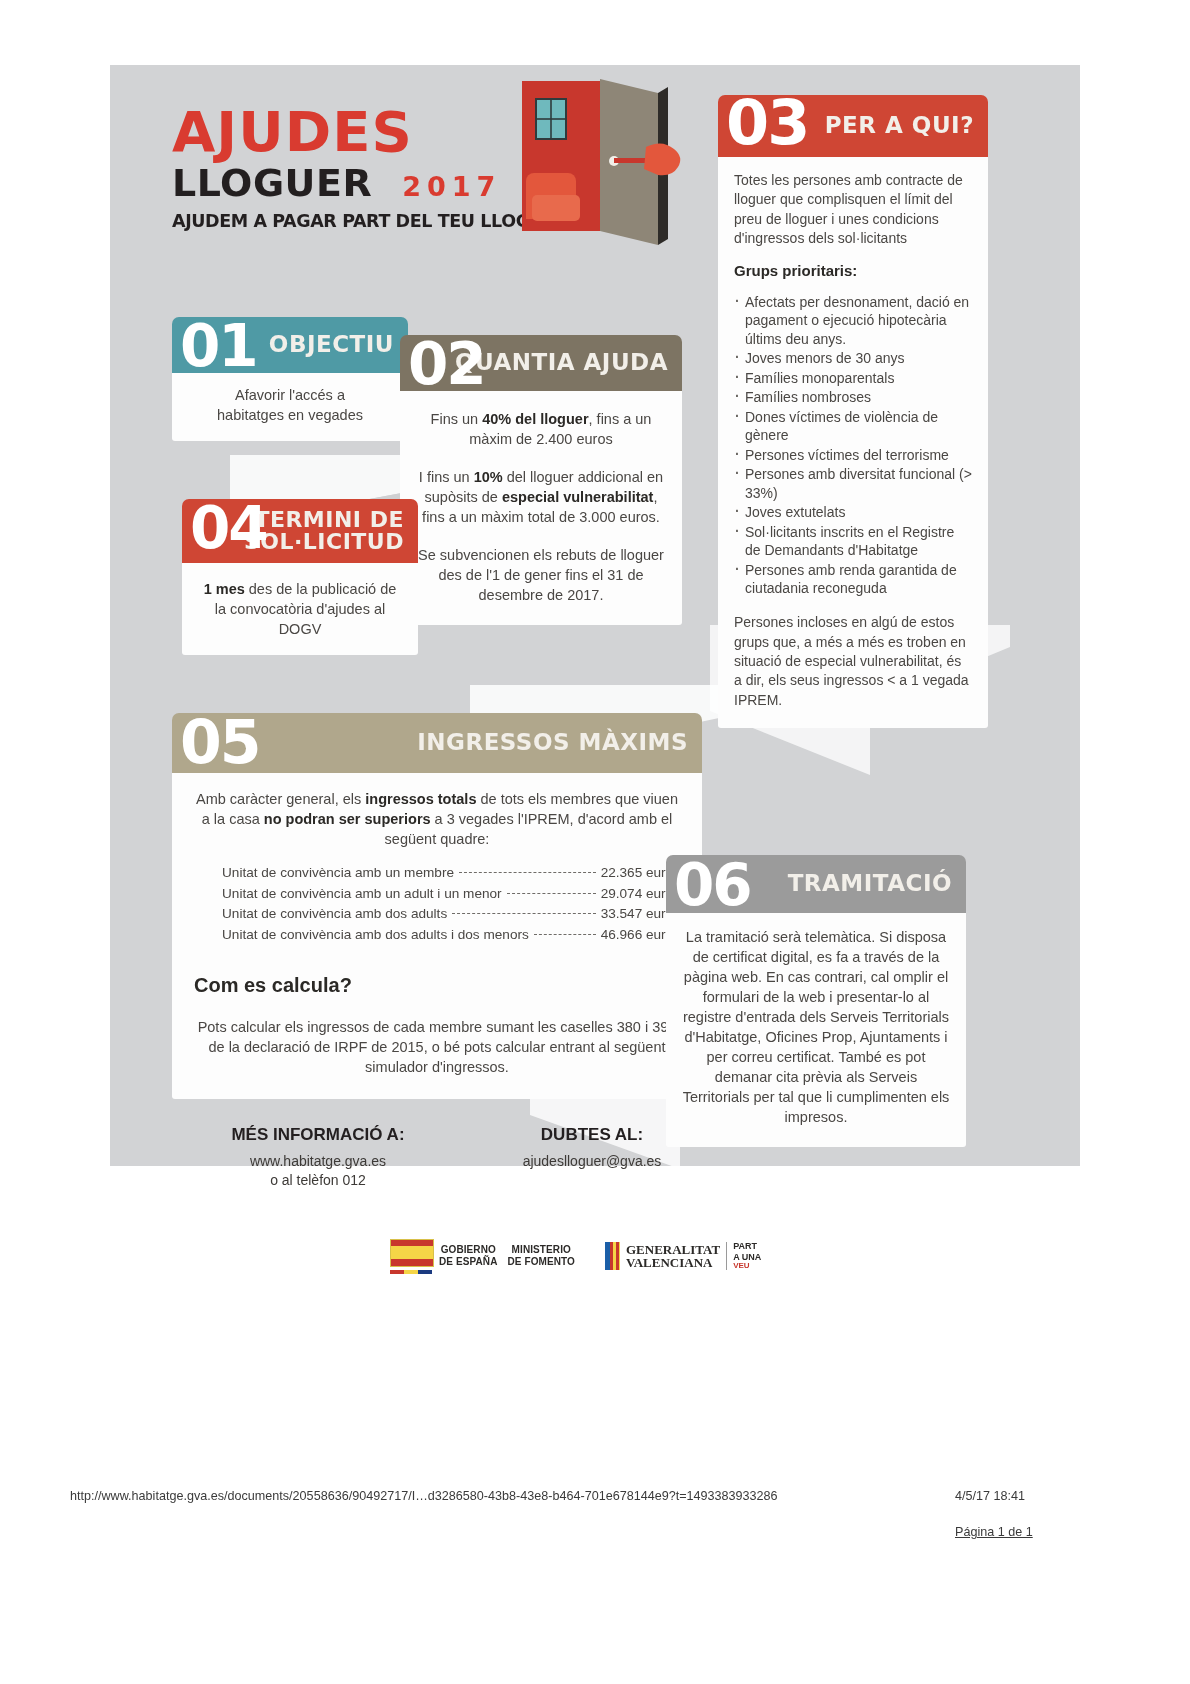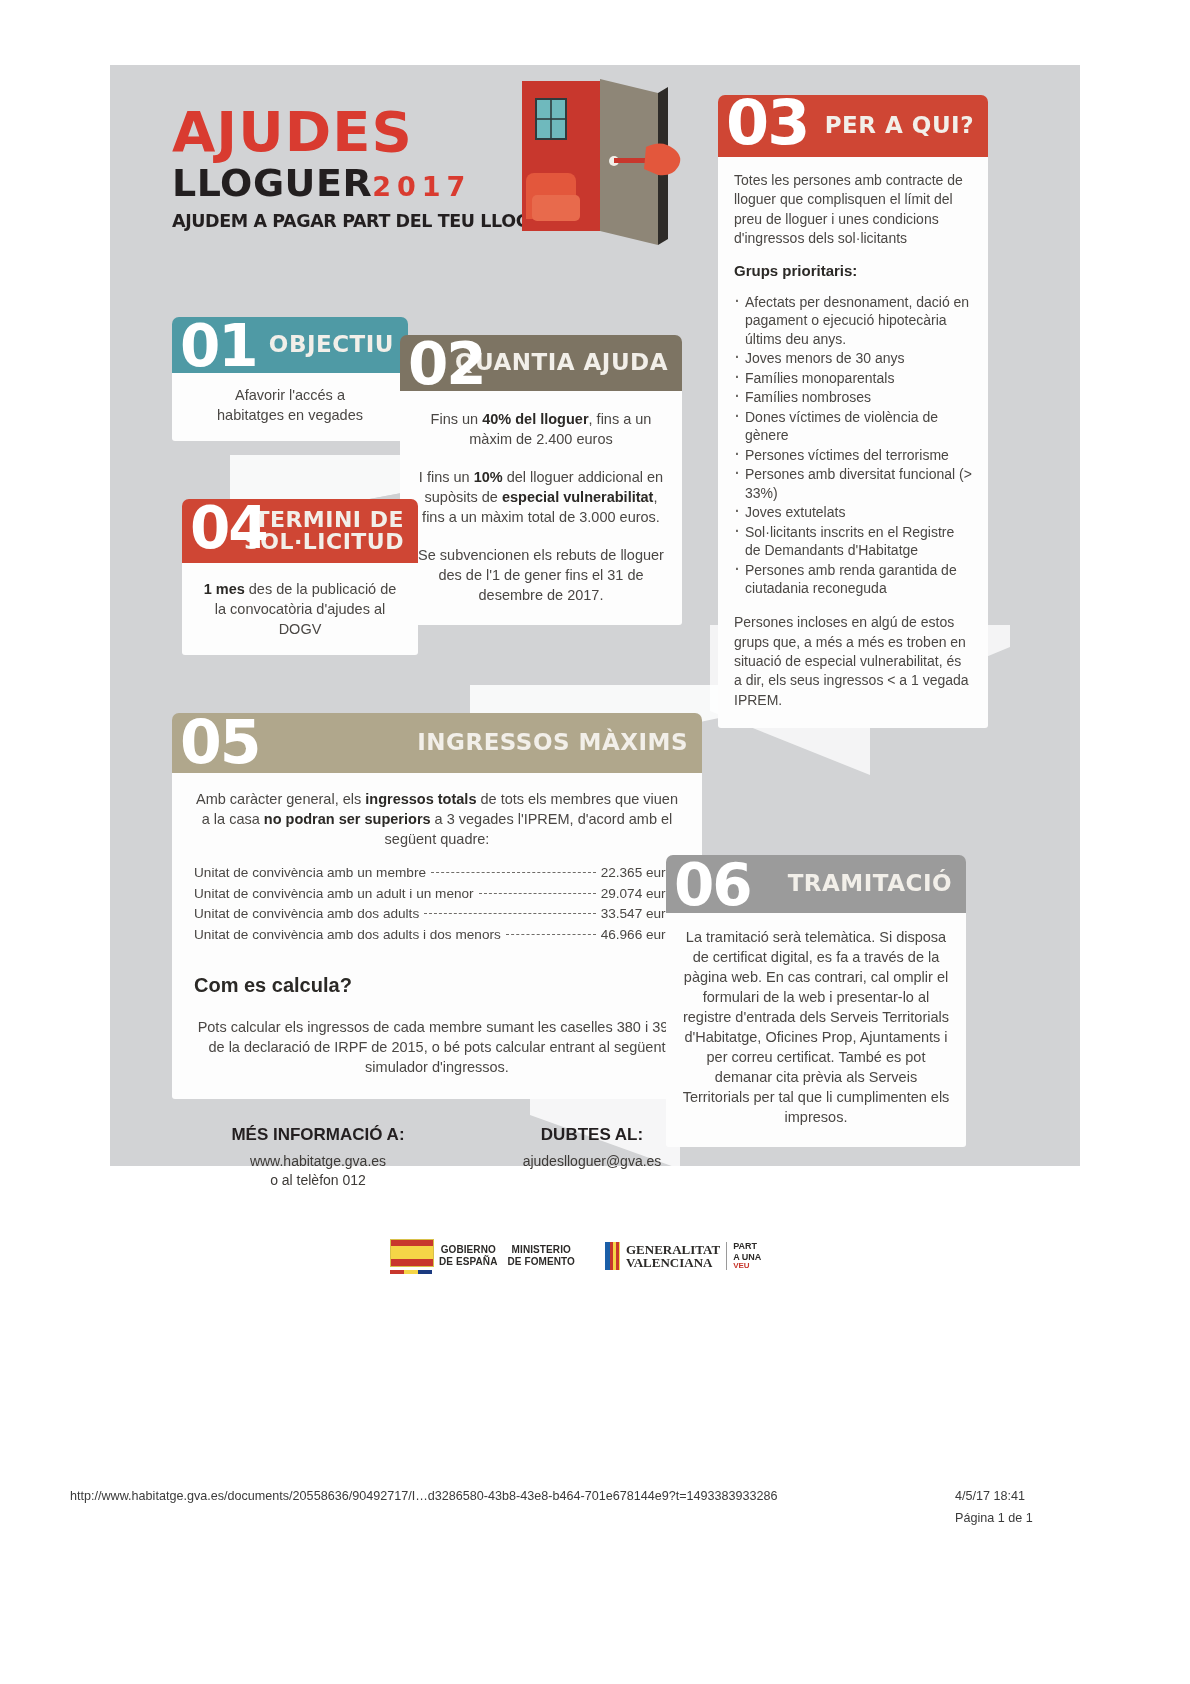--- a/index.html
+++ b/index.html
@@ -17,21 +17,21 @@
     background:#d2d3d5;
   }
   
   #header{position:absolute;left:0;top:0;width:970px;height:230px;}
   #title-block{position:absolute;left:62px;top:40px;width:420px;}
   .t-ajudes{
     font-family:"DejaVu Sans",sans-serif;
     font-weight:bold;font-size:56px;letter-spacing:1px;
     color:#d93b30;line-height:.95;
   }
-  .t-lloguer-row{display:flex;align-items:baseline;margin-top:6px;}
+  .t-lloguer-row{display:flex;align-items:baseline;gap:30px;margin-top:6px;}
   .t-lloguer{
     font-family:"DejaVu Sans",sans-serif;
     font-weight:bold;font-size:38px;letter-spacing:.5px;color:#231f20;line-height:1;
   }
   .t-year{
     font-family:"DejaVu Sans",sans-serif;
     font-weight:bold;font-size:27px;letter-spacing:6px;color:#d93b30;
   }
   .t-sub{
     font-family:"DejaVu Sans",sans-serif;
@@ -94,21 +94,21 @@
   }
   .plist li:before{
     content:"·";position:absolute;left:1px;top:-1px;color:#6b6863;font-weight:bold;
   }
   .h-sub{font-weight:bold;color:#2b2926;font-size:15px;margin:13px 0 11px 0;}
 
   
   .inc-table{margin-top:14px;}
   .inc-row{
     display:flex;align-items:baseline;font-size:13.6px;color:#4a4744;
-    line-height:1.52;white-space:nowrap;
+    line-height:1.52;white-space:nowrap;margin-left:28px;
   }
   .inc-label{flex:0 0 auto;}
   .inc-dots{
     flex:1 1 auto;margin:0 5px;
     border-bottom:1.3px dashed #6f6c68;
     transform:translateY(-4px);
     min-width:18px;
   }
   .inc-val{flex:0 0 auto;}
   .q-head{text-align:left;font-weight:bold;color:#2b2926;font-size:20px;margin:26px 0 18px 0;}
@@ -139,21 +139,21 @@
   .tots{font-size:9px;font-weight:bold;line-height:1.12;color:#2c2a28;}
   .tots .red{color:#c8372d;font-size:8px;}
 
   
   #printfoot{
     position:absolute;left:0;top:1489px;width:1190px;
     font-size:12.6px;color:#3a3a3a;
   }
   #pf-url{position:absolute;left:70px;top:0;}
   #pf-date{position:absolute;left:955px;top:0;}
-  #pf-page{position:absolute;left:955px;top:22px;}
+  #pf-page{position:absolute;left:955px;top:36px;text-decoration:underline;}
 </style>
 </head>
 <body>
 
 <div id="poster">
 
   <div id="header">
     <div id="title-block">
       <div class="t-ajudes">AJUDES</div>
       <div class="t-lloguer-row">

